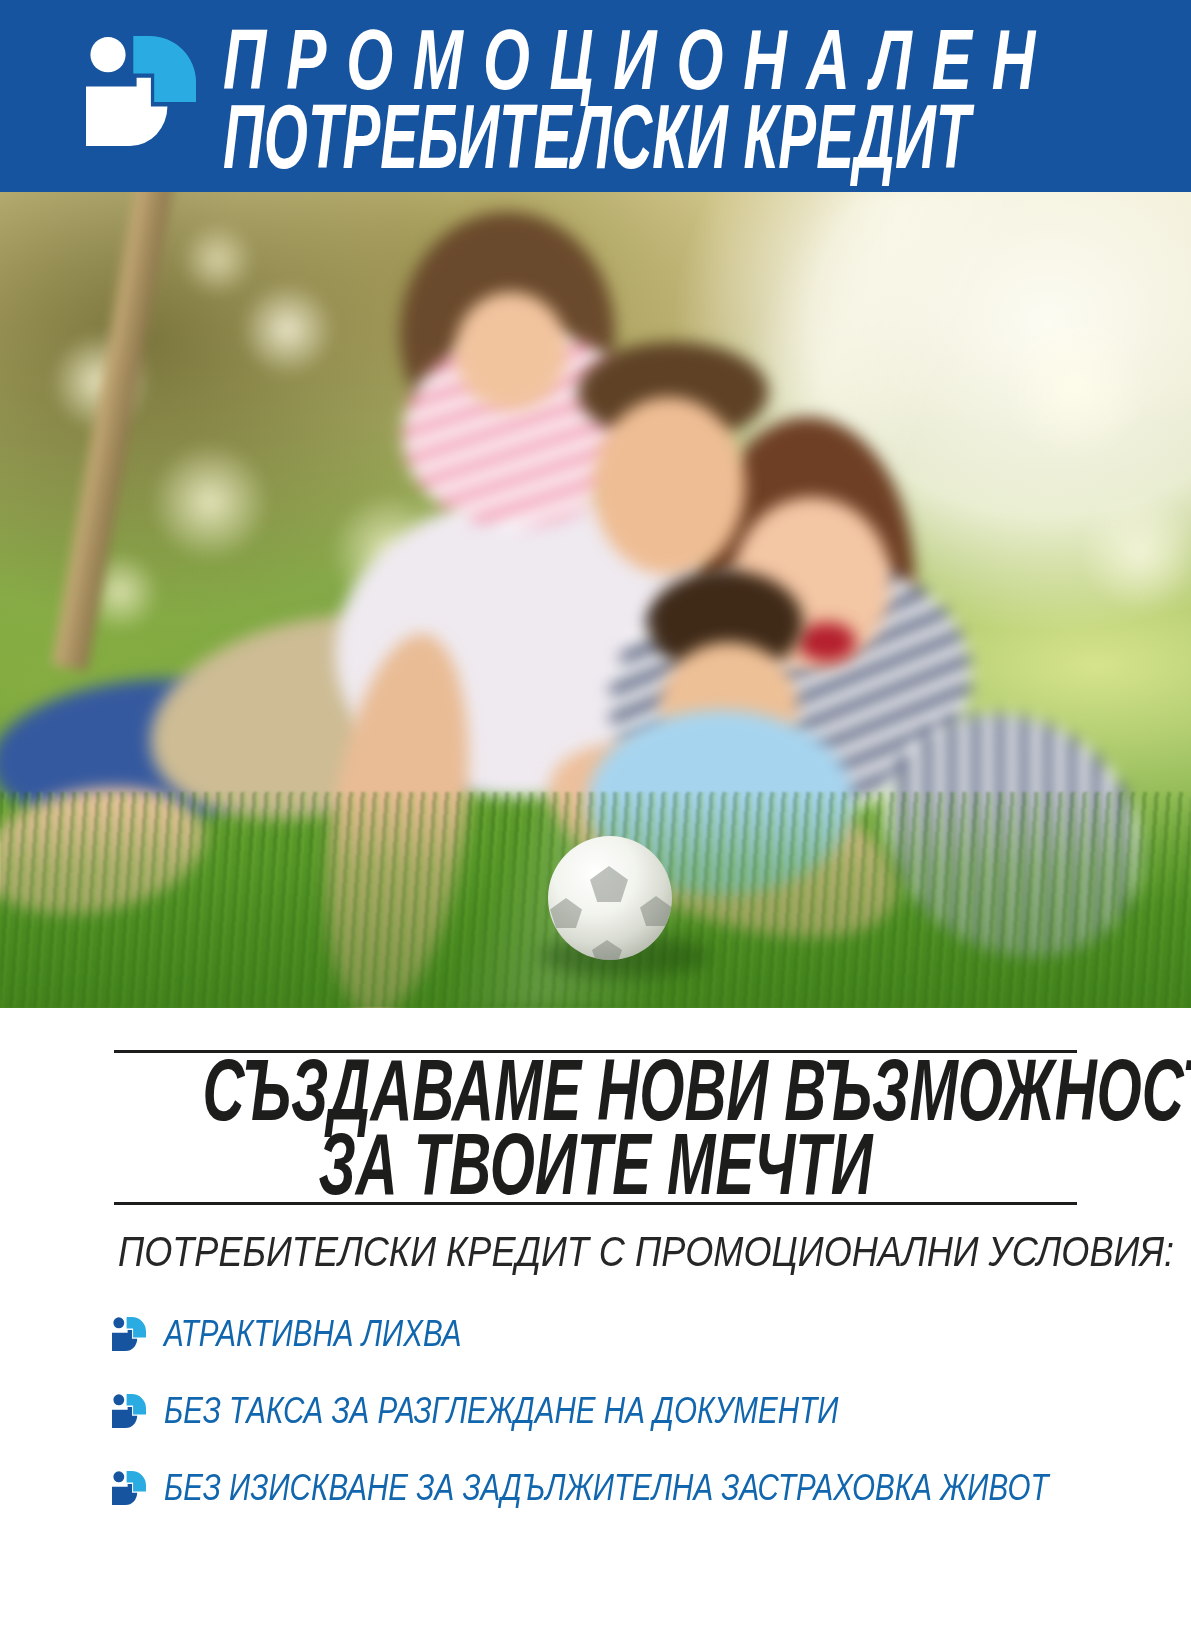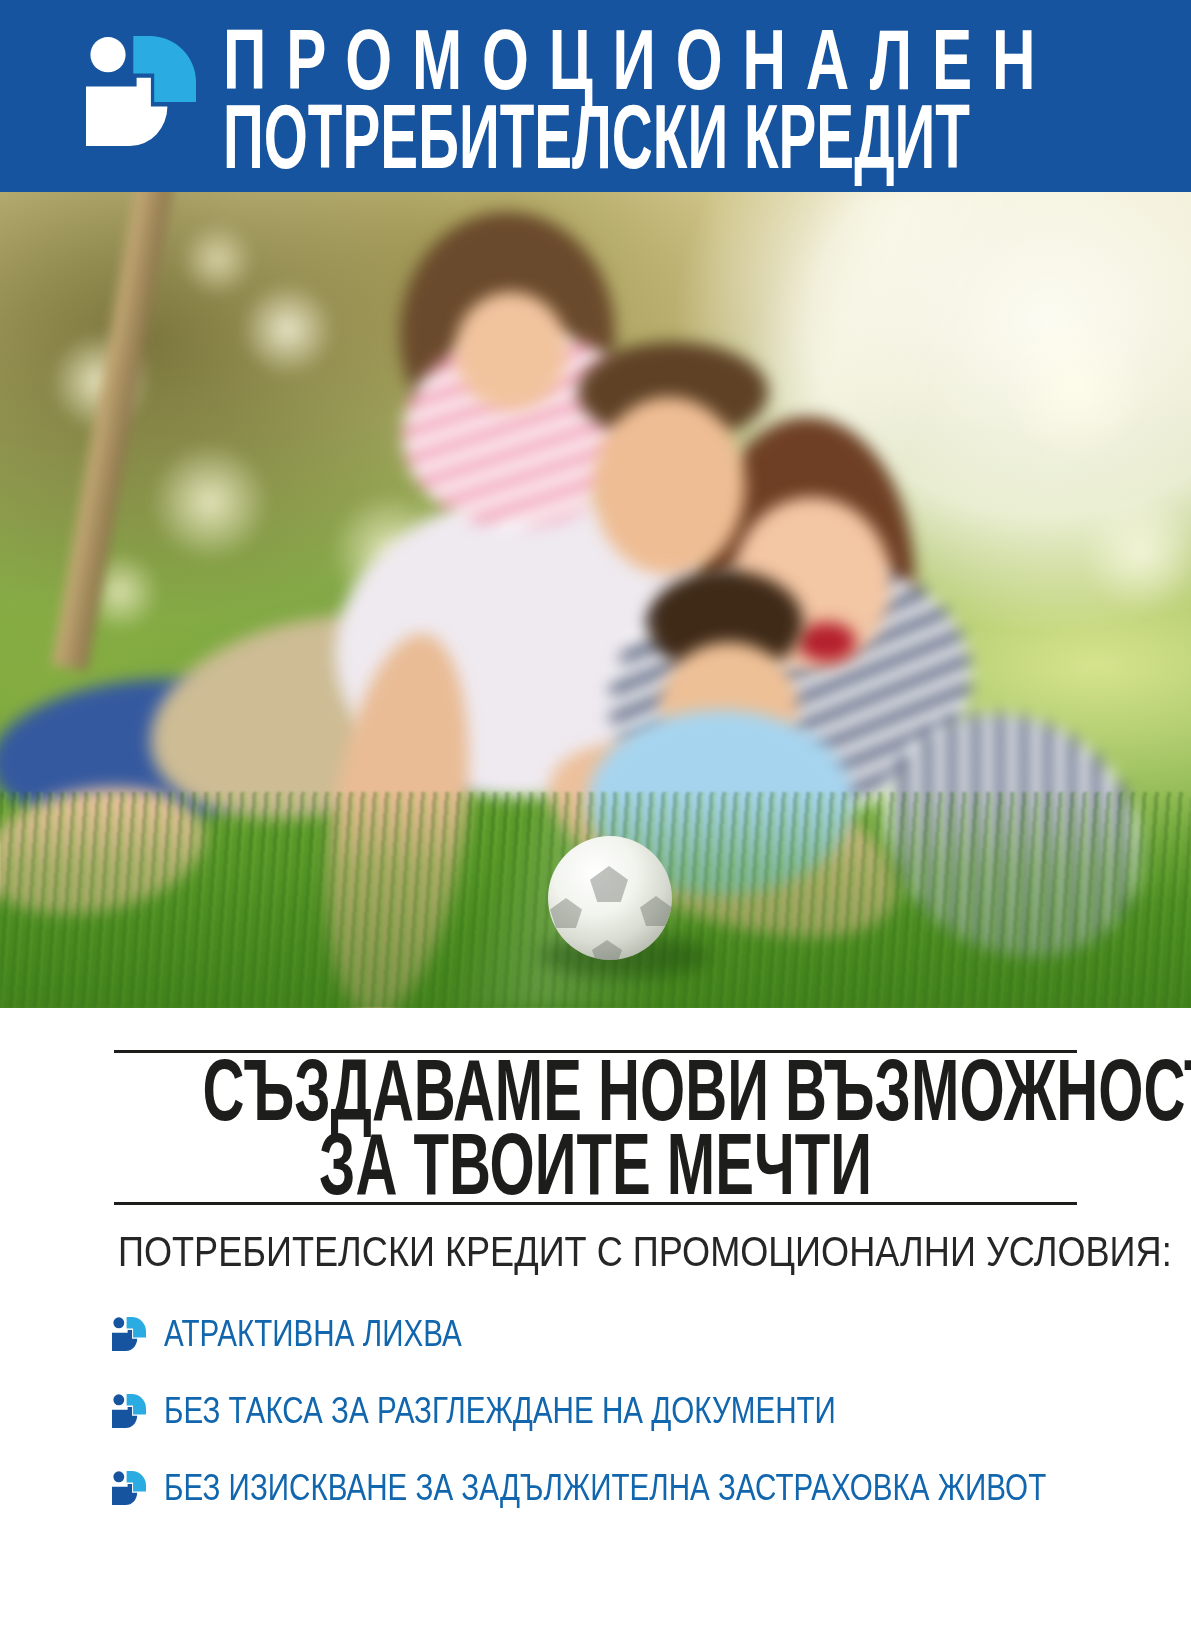--- a/index.html
+++ b/index.html
@@ -3,21 +3,21 @@
 <meta charset="utf-8">
 <style>
   :root{
     --brand-blue:#17549f;
     --light-blue:#2aace2;
     --bullet-blue:#1166ae;
     --ink:#1d1d1b;
   }
   *{margin:0;padding:0;box-sizing:border-box;}
   body{background:#ffffff;font-family:"Liberation Sans",sans-serif;}
-  .poster{position:relative;width:1191px;height:1644px;background:#ffffff;overflow:hidden;}
+  .poster{position:relative;width:1191px;height:1644px;background:#ffffff;overflow:hidden;font-style:italic;}
 
   
   .header{position:absolute;left:0;top:0;width:1191px;height:192px;background:var(--brand-blue);}
   .logo{position:absolute;left:86px;top:36px;width:110px;height:110px;}
   .f-w{fill:#ffffff;}
   .f-l{fill:var(--light-blue);}
   .f-d{fill:var(--brand-blue);}
   .ht1{position:absolute;left:223px;top:20px;color:#fff;font-weight:bold;font-size:86px;line-height:78px;
        letter-spacing:.33em;transform:scaleX(.70);transform-origin:0 0;white-space:nowrap;}
   .ht2{position:absolute;left:223px;top:94px;color:#fff;font-weight:bold;font-size:90px;line-height:86px;

